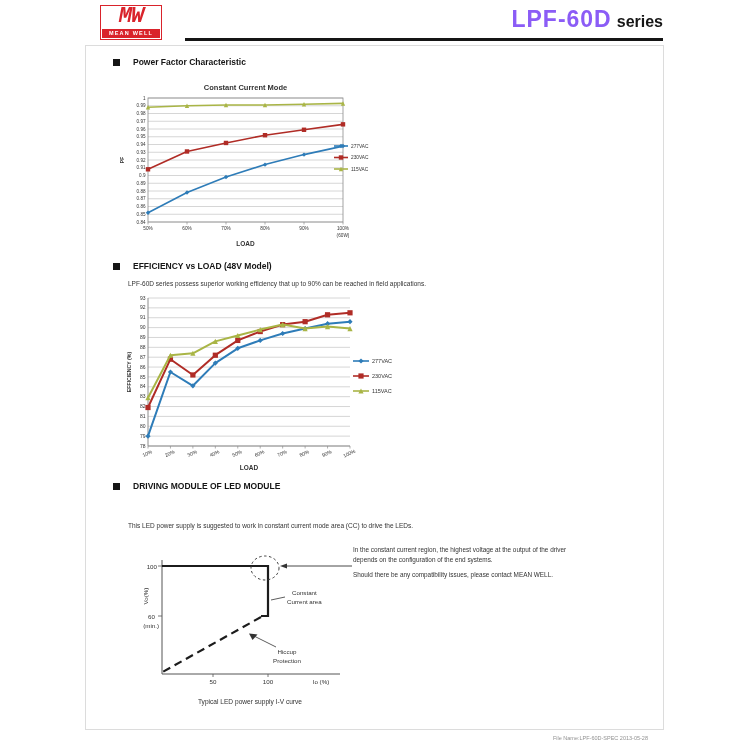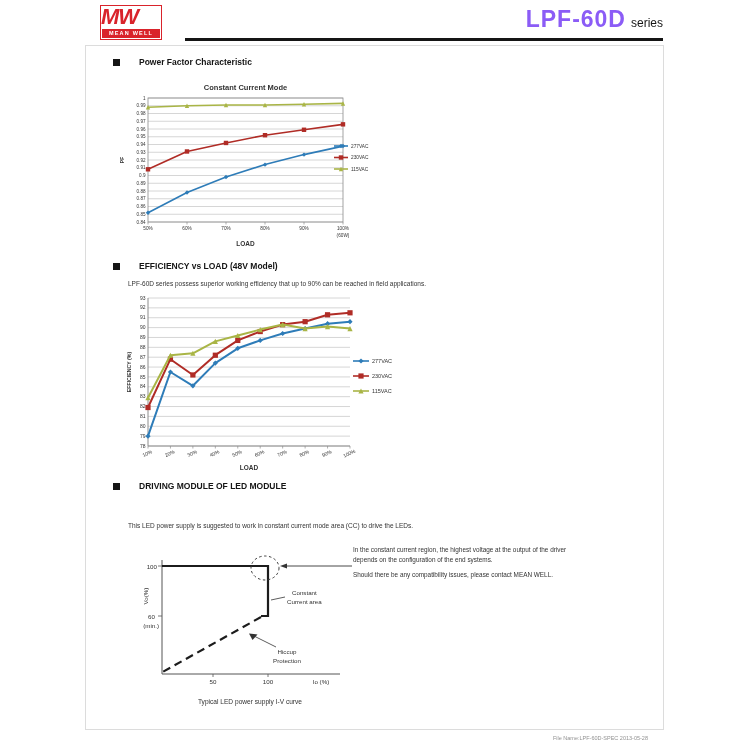--- a/index.html
+++ b/index.html
@@ -2,31 +2,31 @@
 <html style="--accent: #d9232b;"><head>
 <meta charset="utf-8">
 <style>
   html,body{margin:0;padding:0;background:#fff;}
   .page{position:relative;width:750px;height:750px;background:#ffffff;overflow:hidden;
         font-family:"Liberation Sans",sans-serif;color:#222;}
   .frame{position:absolute;background:#dcdcdc;}
   
   .logo{position:absolute;left:100px;top:5px;width:62px;height:35px;border:1px solid var(--accent);
         box-sizing:border-box;background:#fff;}
-  .logo-mw{font-family:Liberation Sans, sans-serif;font-style:italic;font-weight:bold;
-           font-size:22px;line-height:21px;color:var(--accent);text-align:left;letter-spacing:-1px;}
+  .logo-mw{font-family:Liberation Mono, monospace;font-style:italic;font-weight:bold;
+           font-size:22px;line-height:21px;color:var(--accent);text-align:center;letter-spacing:-1px;}
   .logo-band{position:absolute;left:1px;right:1px;bottom:1px;height:9px;background:var(--accent);
              color:#fff;font-size:5.5px;font-weight:bold;letter-spacing:1.2px;text-align:center;line-height:9px;}
   .hdr-subtitle{position:absolute;left:185px;top:15px;font-size:10.5px;font-weight:600;color:#3a3a3a;}
   .hdr-product{position:absolute;left:380px;top:6px;width:283px;text-align:right;white-space:nowrap;}
   .hdr-product .pname{font-size:23px;font-weight:800;letter-spacing:1px;color:#8b5cf6;}
-  .hdr-product .pseries{font-size:12px;font-weight:400;color:#161616;margin-left:5px;margin-top:35px;}
+  .hdr-product .pseries{font-size:16px;font-weight:700;color:#161616;margin-left:5px;margin-top:35px;}
   .hdr-rule{position:absolute;left:185px;top:38px;width:478px;height:3px;background:#151515;}
   
-  .sec-heading{position:absolute;left:113px;display:flex;align-items:center;gap:19px;
+  .sec-heading{position:absolute;left:113px;display:flex;align-items:center;gap:13px;
                font-size:8.5px;font-weight:bold;color:#151515;}
   .bullet{width:7px;height:7px;background:#151515;flex:0 0 auto;}
   .body-text{position:absolute;font-size:6.5px;color:#333;}
   .chart-host{position:absolute;}
   svg text{font-family:"Liberation Sans",sans-serif;fill:#333;}
   .note-block{position:absolute;left:353px;top:546px;width:300px;font-size:6.4px;color:#333;}
   .note-block .l2{margin-top:3px;}
   .note-block .l3{margin-top:8px;}
   .footer{position:absolute;top:735px;right:102px;font-size:5.5px;color:#929292;}
 </style>

